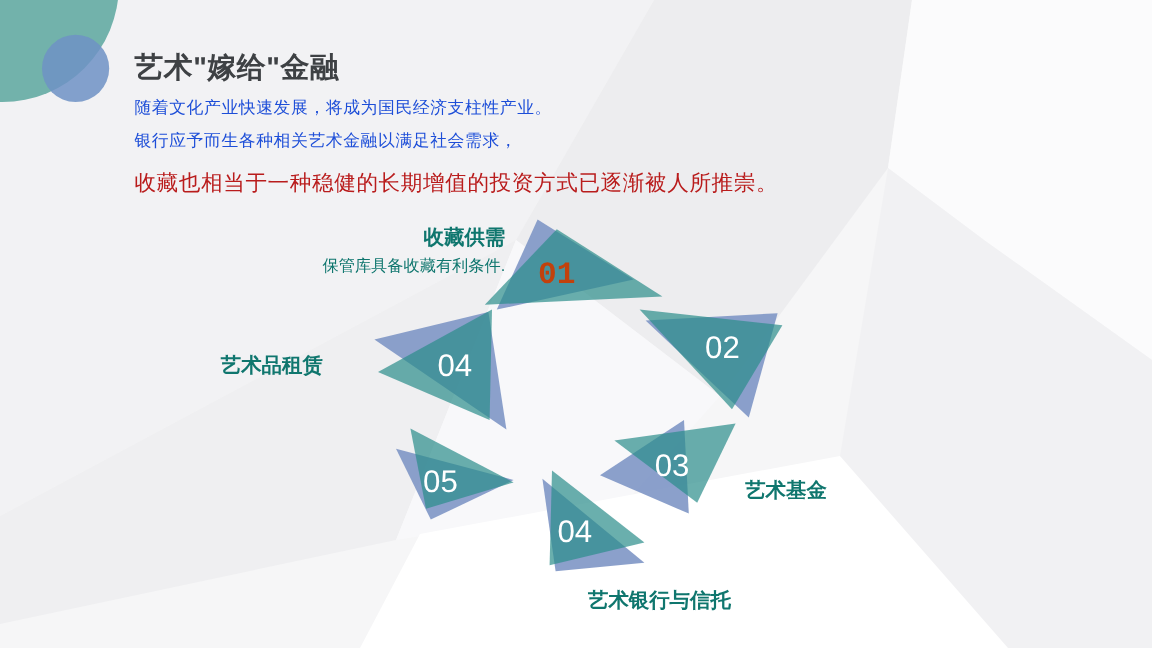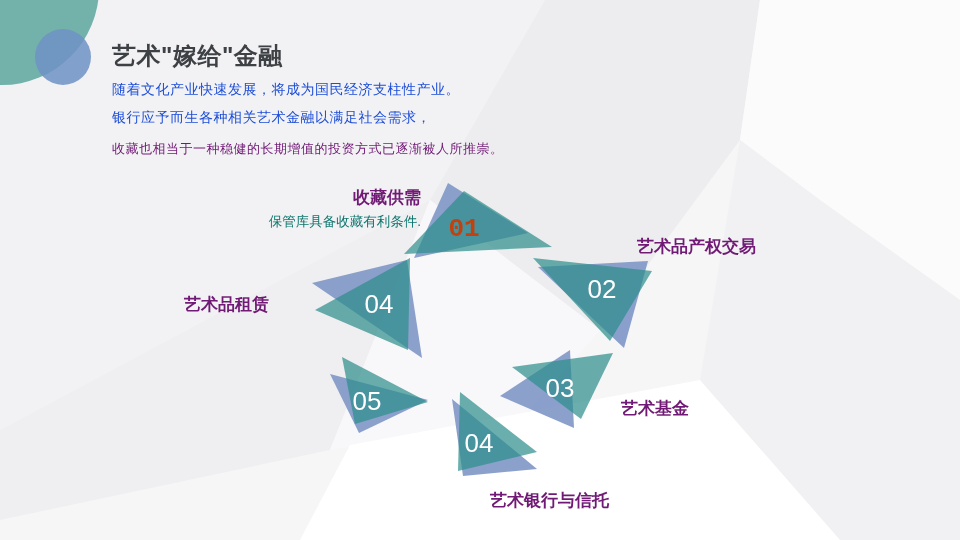--- a/index.html
+++ b/index.html
@@ -30,26 +30,26 @@
   }
   .para {
     position: absolute;
     left: 112px;
     font-size: 14px;
     color: #1d4ed8;
     letter-spacing: 0.5px;
   }
   .para-1 { top: 81px; }
   .para-2 { top: 109px; }
-  .para-3 { top: 140px; font-size: 13px; color: #701a75; }
+  .para-3 { top: 140px; font-size: 18px; color: #b91c1c; }
   .petal-label {
     position: absolute;
     font-size: 17px;
     font-weight: bold;
-    color: #701a75;
+    color: #0f766e;
     white-space: nowrap;
   }
   .petal-sublabel {
     position: absolute;
     font-size: 13.5px;
     font-weight: normal;
     color: #0f766e;
     white-space: nowrap;
   }
   .petal-number {
@@ -130,18 +130,17 @@
 
   <div class="petal-number accent num-1">01</div>
   <div class="petal-number num-2">02</div>
   <div class="petal-number num-3">03</div>
   <div class="petal-number num-4">04</div>
   <div class="petal-number num-5">05</div>
   <div class="petal-number num-6">04</div>
 
   <div class="petal-label lbl-1">收藏供需</div>
   <div class="petal-sublabel sub-1">保管库具备收藏有利条件.</div>
-  <div class="petal-label lbl-2">艺术品产权交易</div>
   <div class="petal-label lbl-3">艺术基金</div>
   <div class="petal-label lbl-4">艺术银行与信托</div>
   <div class="petal-label lbl-6">艺术品租赁</div>
 
 </div>
 
 </body></html>

